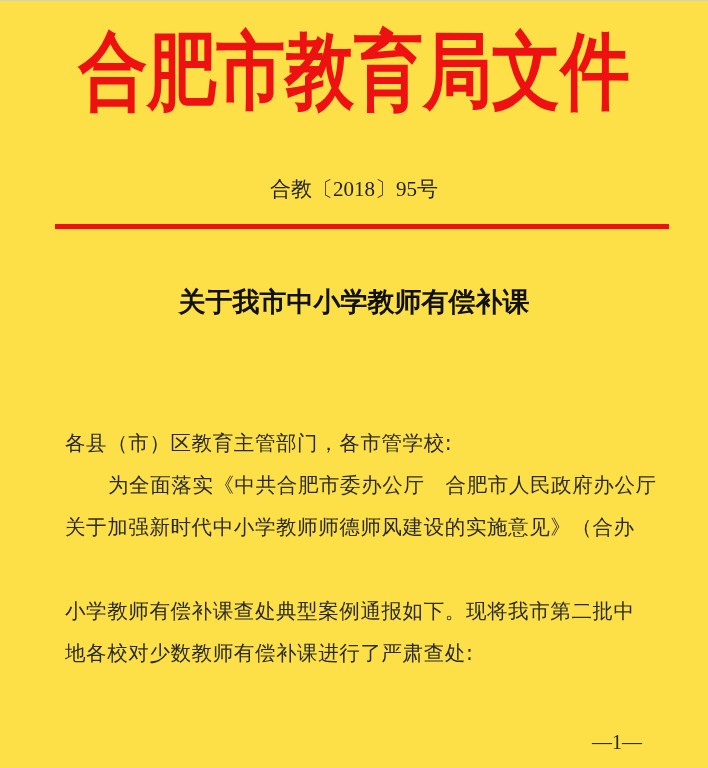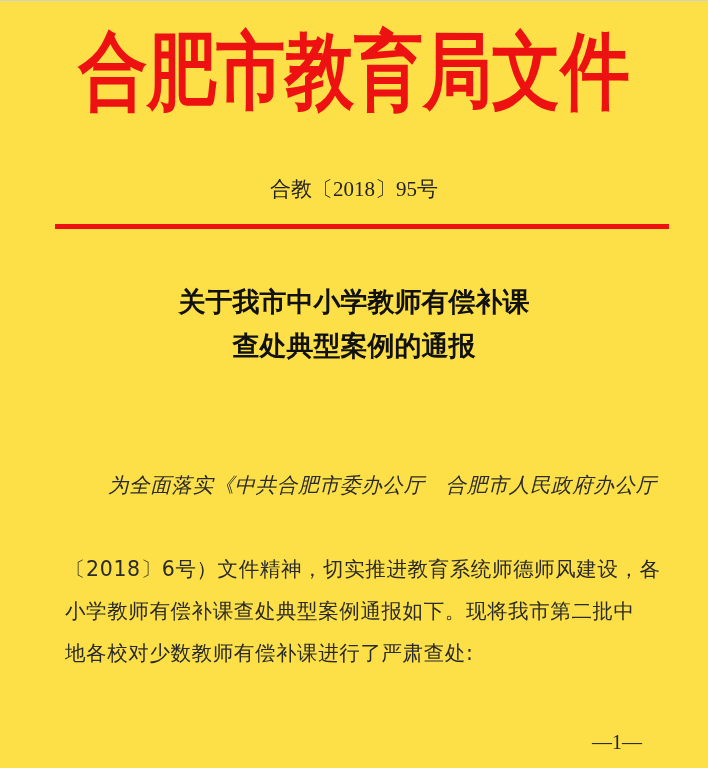--- a/index.html
+++ b/index.html
@@ -42,21 +42,21 @@
 </style>
 </head>
 <body>
 
 <div class="page">
   <div class="masthead">合肥市教育局文件</div>
   <div class="docno">合教〔2018〕95号</div>
   <div class="redline"></div>
 
   <div class="title l1">关于我市中小学教师有偿补课</div>
-  <div class="title l2">查处典型案例的通报</div>
 
-  <div class="body-line indent" style="top:470px;font-style:italic;">为全面落实《中共合肥市委办公厅　合肥市人民政府办公厅</div>
-  <div class="body-line" style="top:554px;">〔2018〕6号）文件精神，切实推进教育系统师德师风建设，各</div>
+  <div class="body-line" style="top:428px;">各县（市）区教育主管部门，各市管学校:</div>
+  <div class="body-line indent" style="top:470px;">为全面落实《中共合肥市委办公厅　合肥市人民政府办公厅</div>
+  <div class="body-line" style="top:512px;">关于加强新时代中小学教师师德师风建设的实施意见》（合办</div>
   <div class="body-line" style="top:596px;">小学教师有偿补课查处典型案例通报如下。现将我市第二批中</div>
   <div class="body-line" style="top:638px;">地各校对少数教师有偿补课进行了严肃查处:</div>
 
   <div class="pagenum">—1—</div>
 </div>
 
 </body></html>

